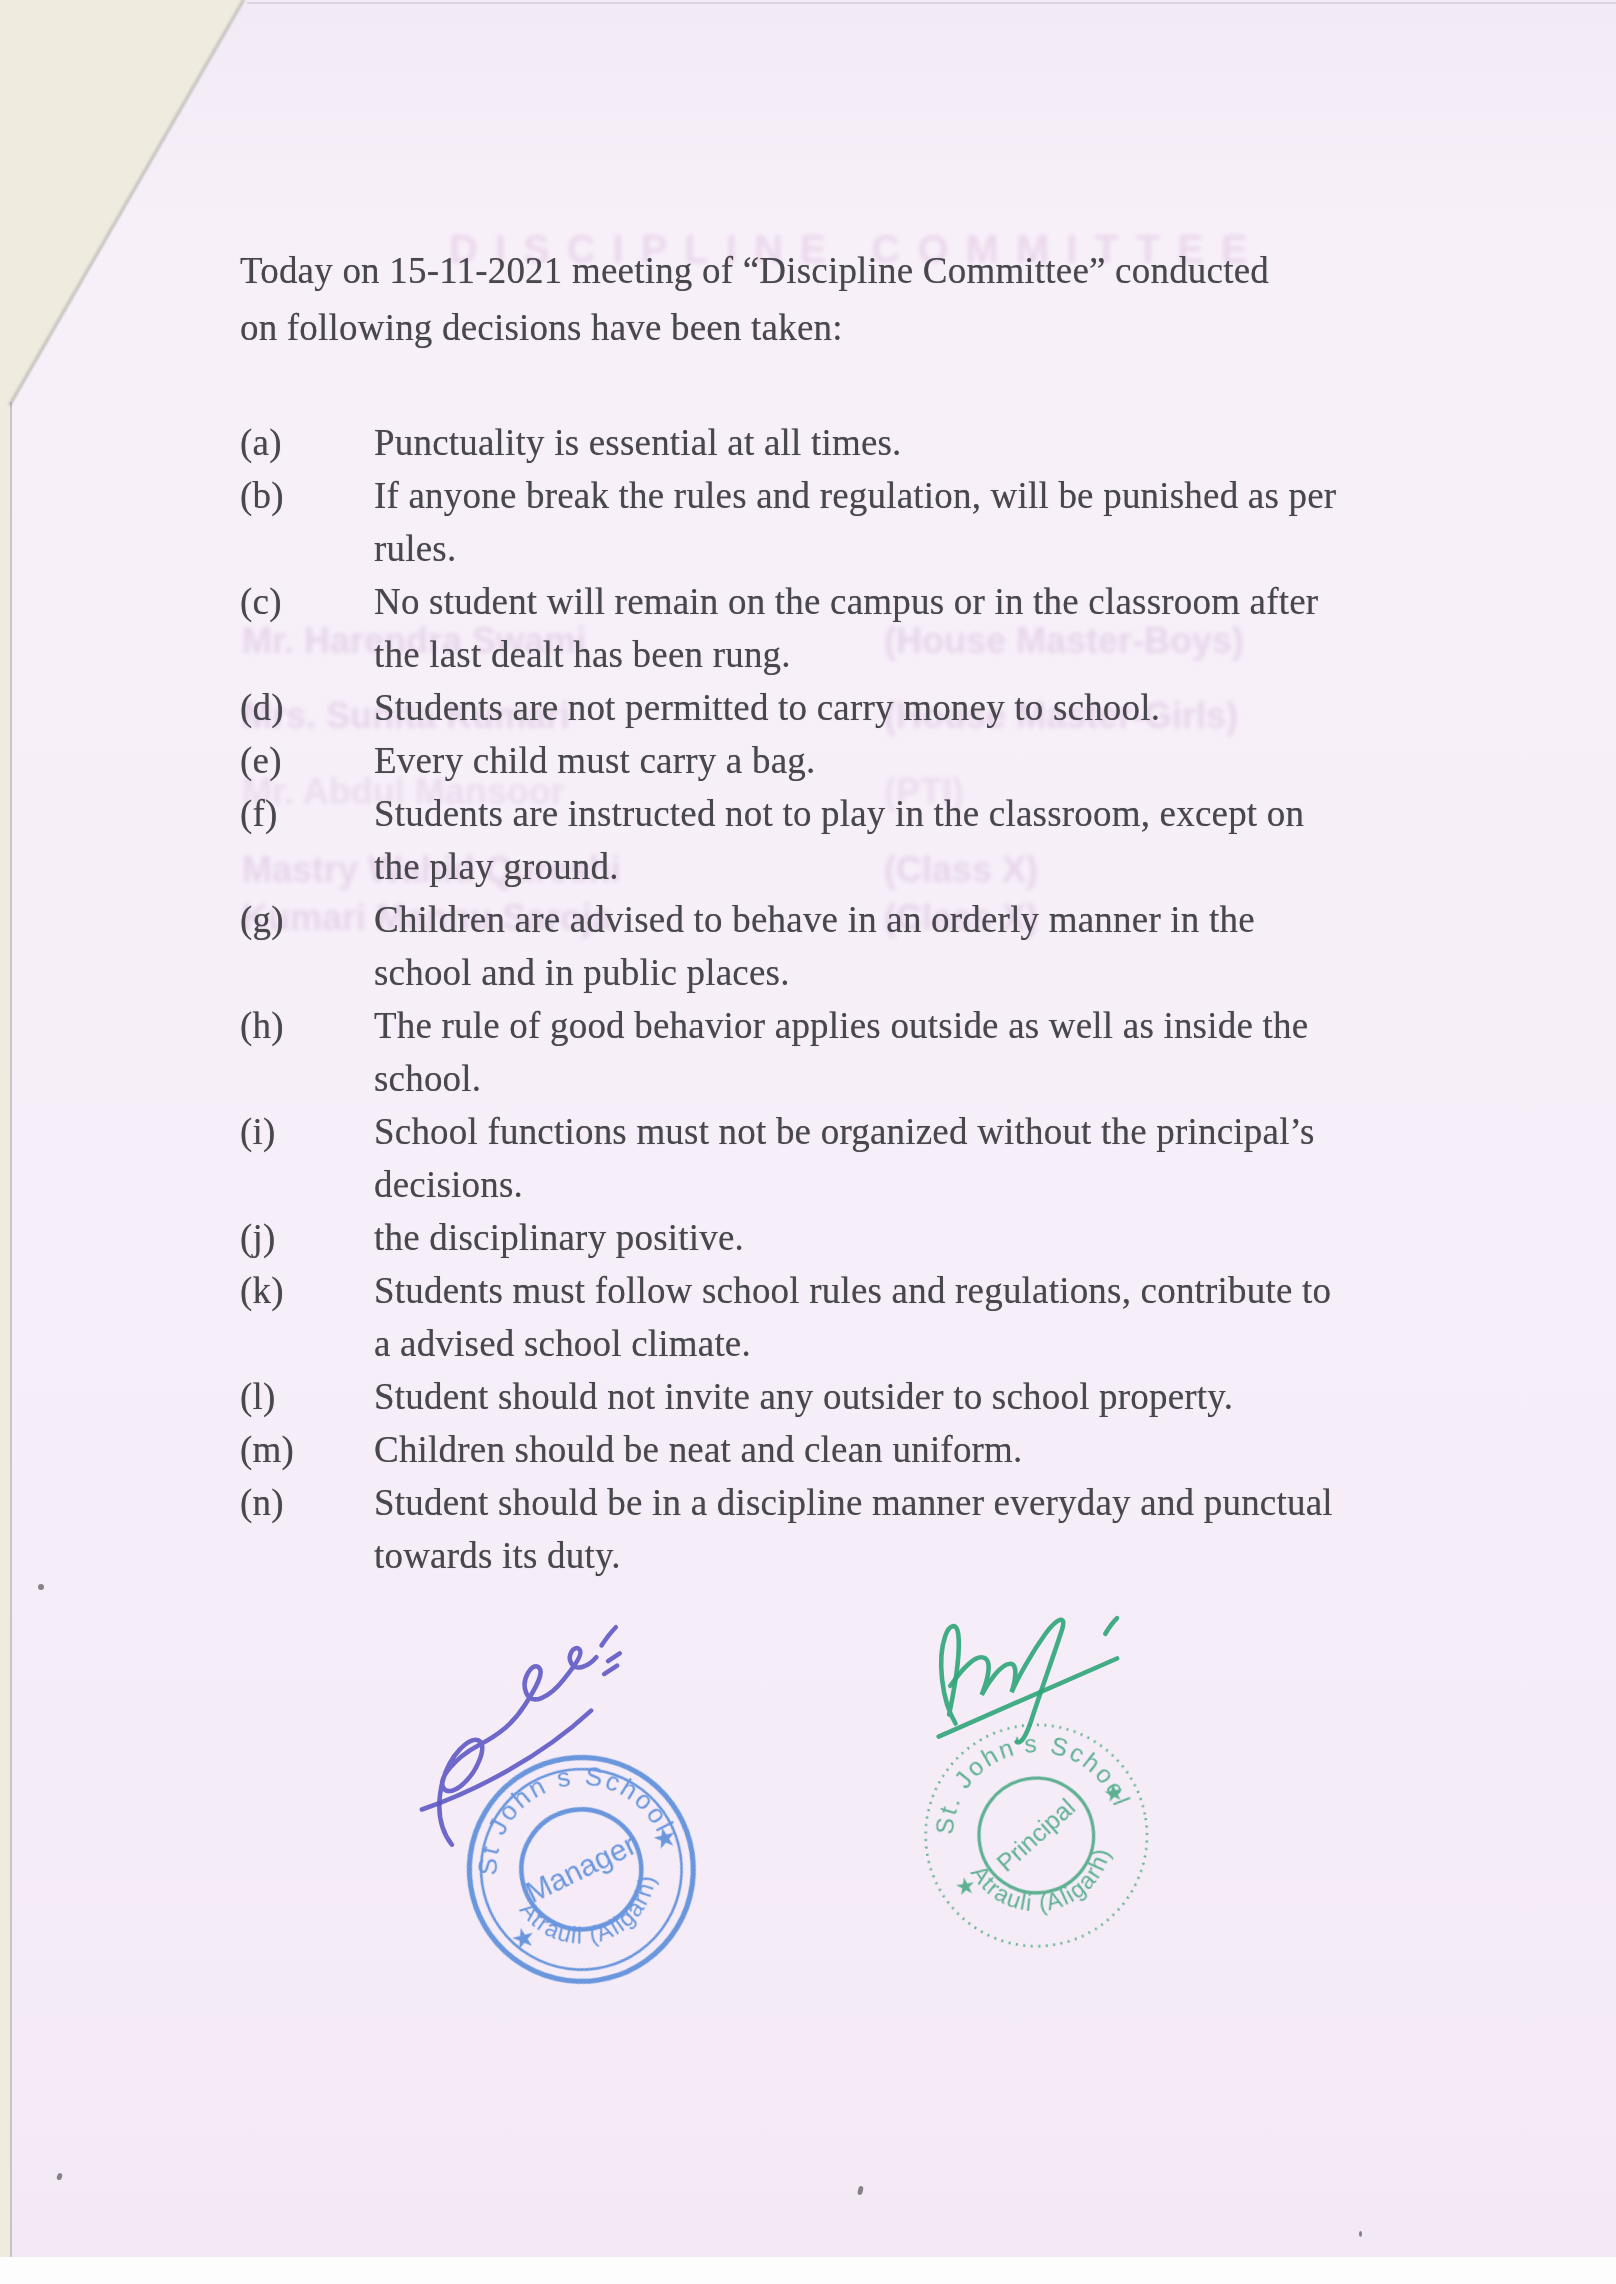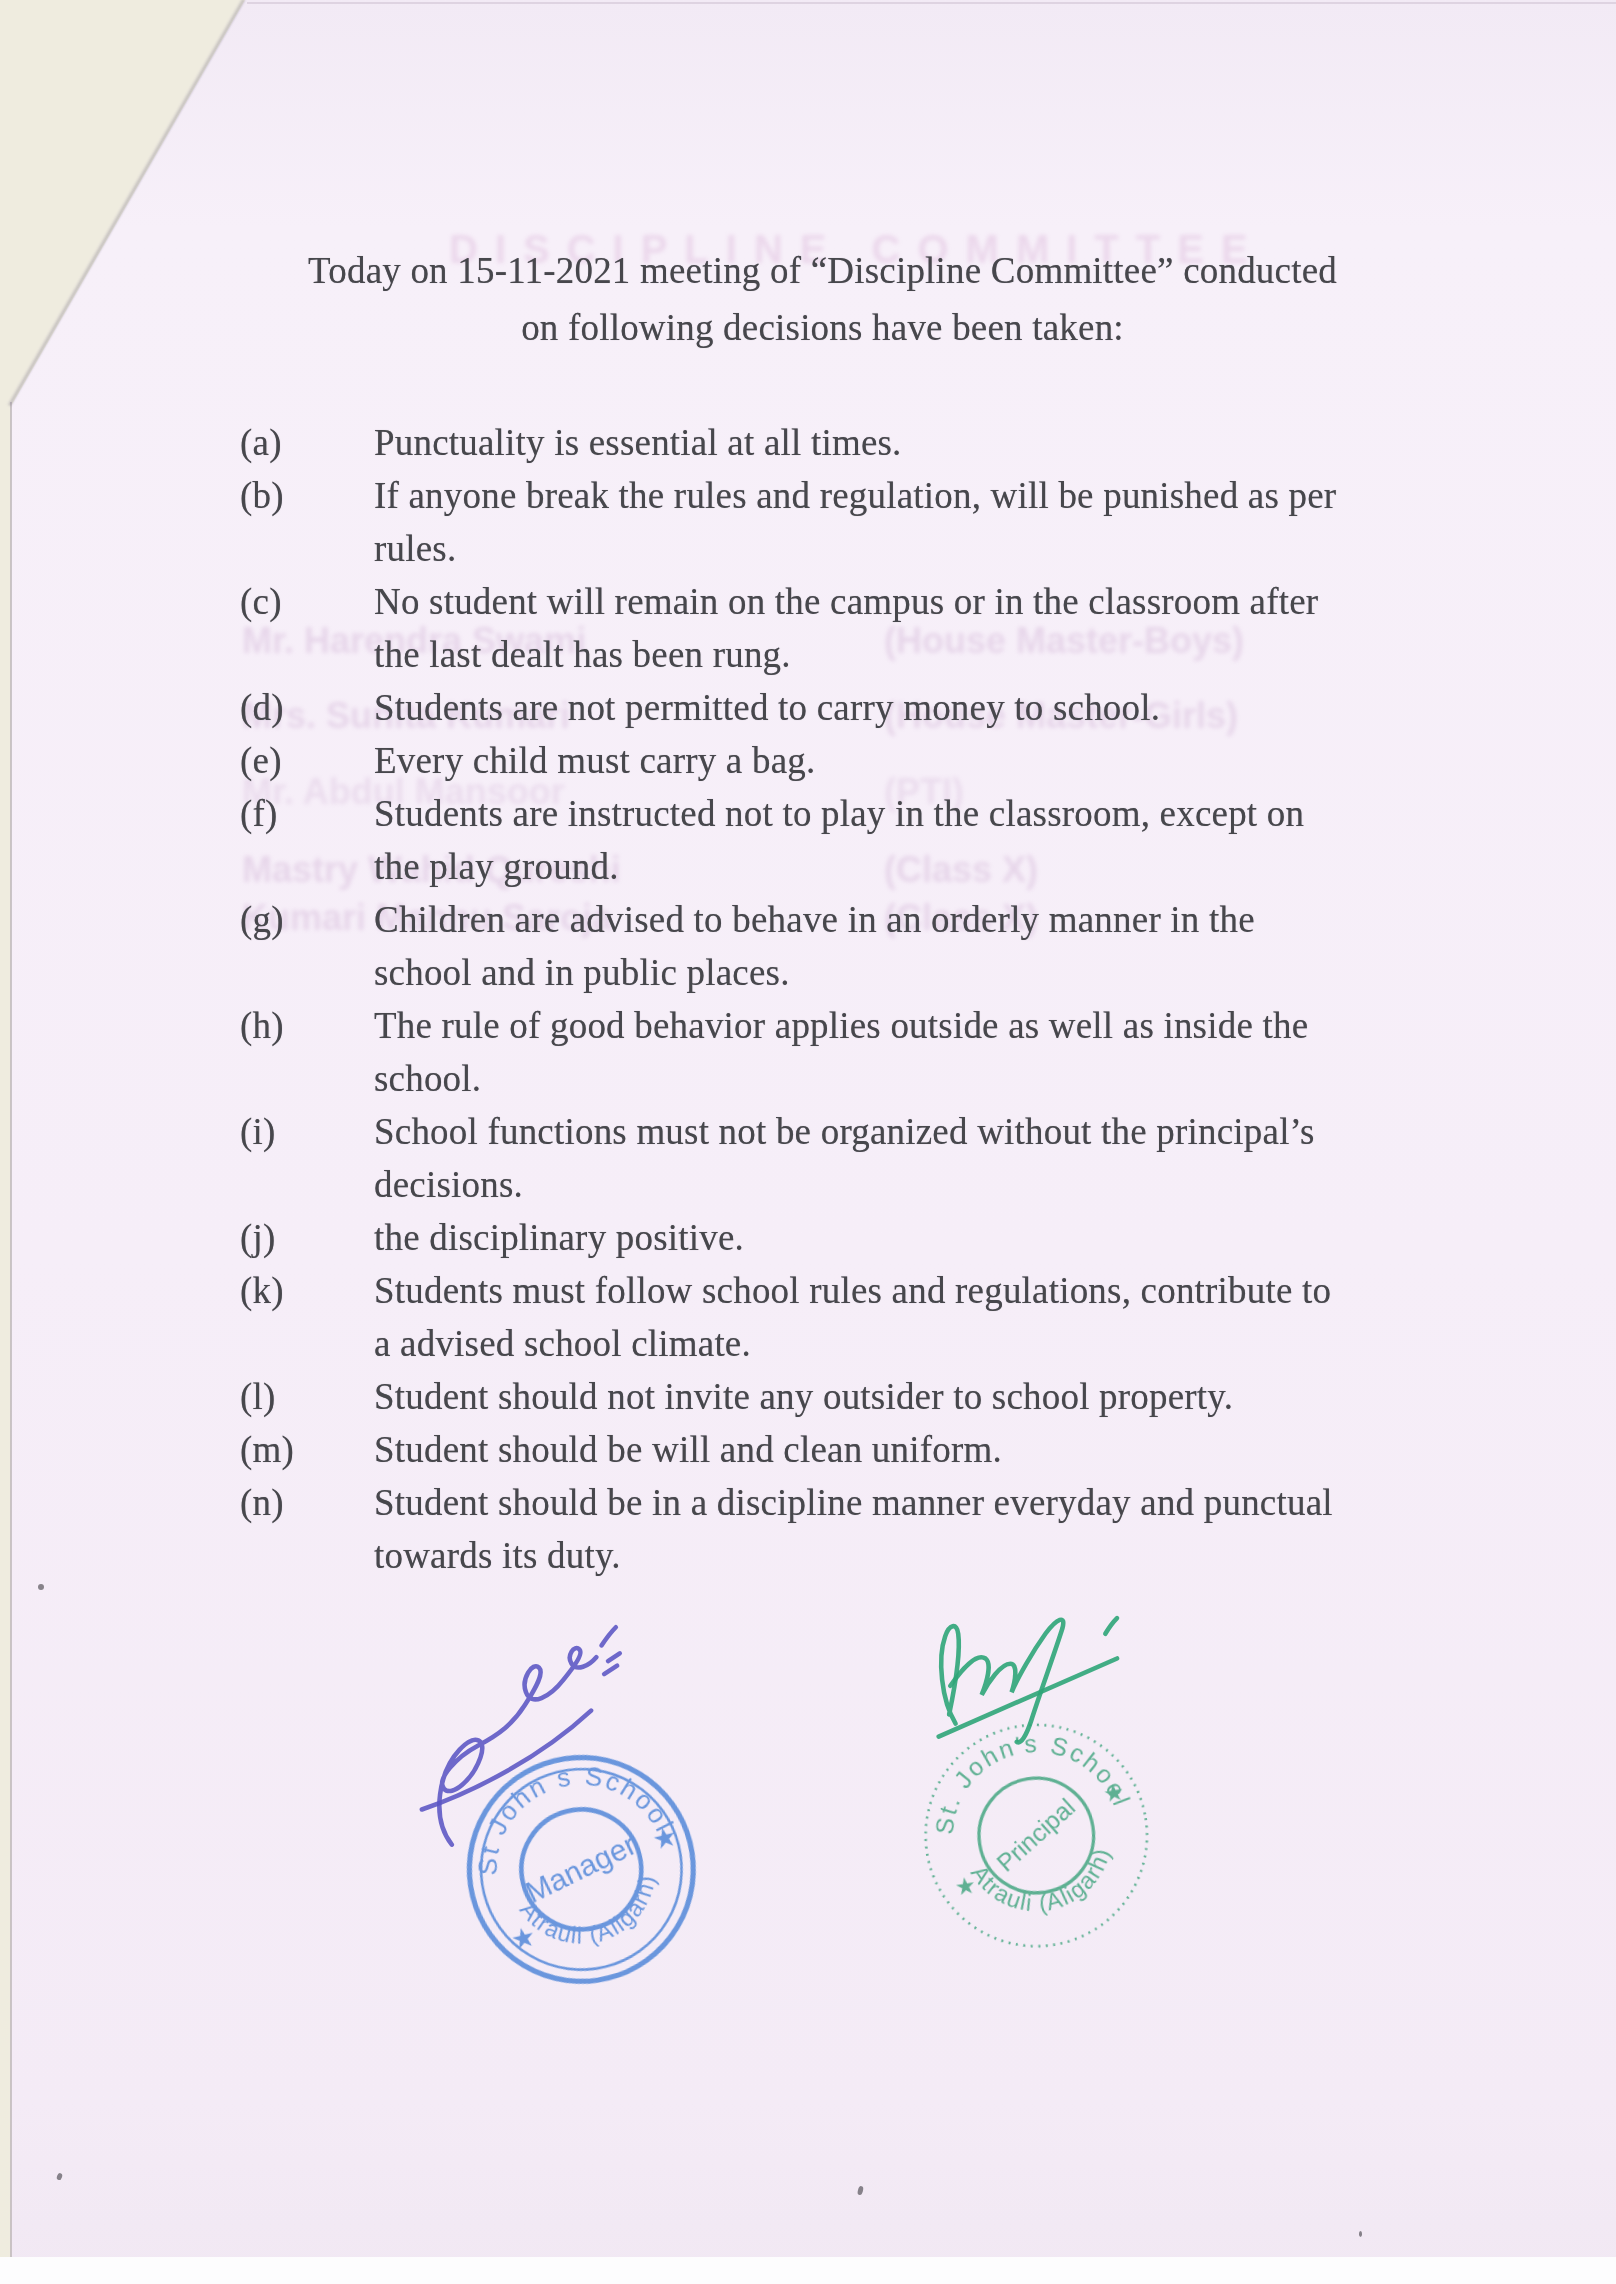--- a/index.html
+++ b/index.html
@@ -24,21 +24,21 @@
   .top-edge{position:absolute;left:247px;top:2px;width:1370px;height:2px;background:rgba(150,130,155,.22);filter:blur(0.7px);}
   .speck{position:absolute;background:#4c4a50;border-radius:50%;opacity:.65;}
 
   
   .content{
     position:absolute;left:240px;top:242px;width:1165px;
     color:#47474c;font-size:37px;
     text-shadow:0 0 0.7px rgba(70,70,78,.55);
     letter-spacing:0.2px;
   }
-  .heading{margin:0 0 60px 0;line-height:57px;text-align:center;}
+  .heading{margin:0 0 60px 0;line-height:57px;}
   .heading .hline{display:block;white-space:nowrap;}
   .list{margin:0;padding:0;list-style:none;}
   .item{position:relative;padding-left:87px;line-height:53px;}
   .item .label{position:absolute;left:0;top:0;}
   .item .line{display:block;white-space:nowrap;margin-left:47px;}
 
   
   .ghost{
     position:absolute;font-family:"Liberation Sans",sans-serif;font-weight:bold;
     color:#c39cc8;opacity:.30;filter:blur(2px);font-size:36px;white-space:nowrap;
@@ -138,21 +138,21 @@
       <span class="label">(k)</span>
       <span class="line">Students must follow school rules and regulations, contribute to</span>
       <span class="line">a advised school climate.</span>
     </div>
     <div class="item">
       <span class="label">(l)</span>
       <span class="line">Student should not invite any outsider to school property.</span>
     </div>
     <div class="item">
       <span class="label">(m)</span>
-      <span class="line">Student should be will and clean uniform.</span>
+      <span class="line">Children should be neat and clean uniform.</span>
     </div>
     <div class="item">
       <span class="label">(n)</span>
       <span class="line">Student should be in a discipline manner everyday and punctual</span>
       <span class="line">towards its duty.</span>
     </div>
   </div>
 </div>
 
 <svg class="overlay" viewBox="0 0 2484 3509">

